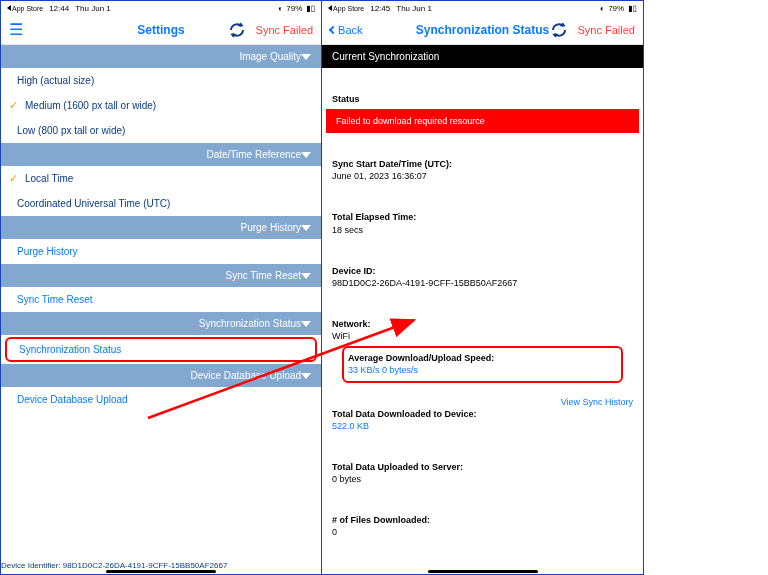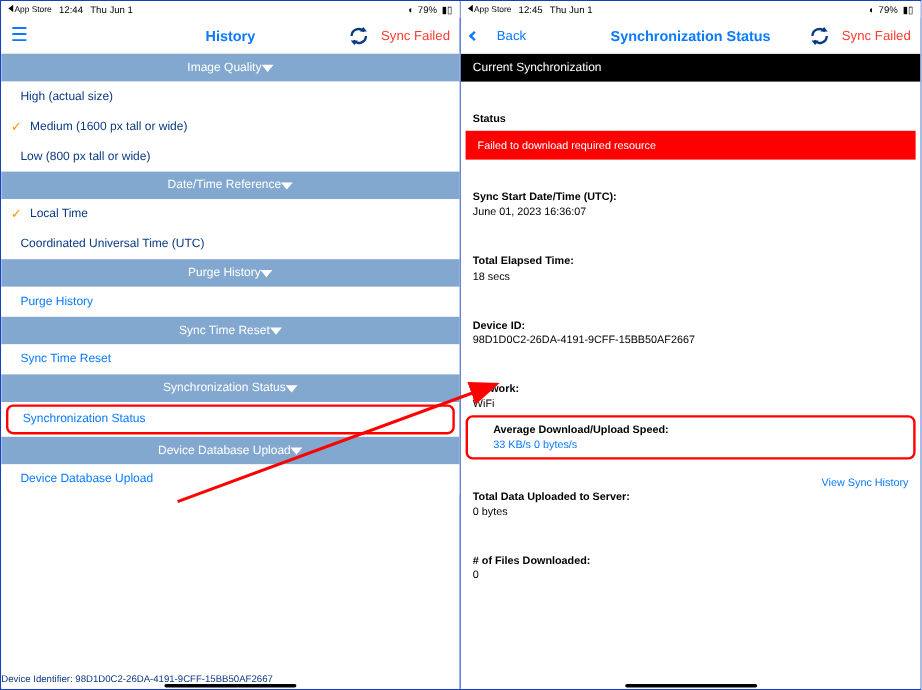--- a/index.html
+++ b/index.html
@@ -1,38 +1,38 @@
 <!DOCTYPE html>
 <html><head>
 <meta charset="utf-8">
 <style>
   * { box-sizing: border-box; margin: 0; padding: 0; }
   html, body { width: 768px; height: 575px; font-family: -apple-system, "Helvetica Neue", Arial, sans-serif; background: #fff; overflow: hidden; }
-  .frame { display: flex; width: 768px; height: 575px; border: 1px solid #1640c0; }
+  .frame { display: flex; width: 644px; height: 575px; border: 1px solid #1640c0; }
   .pane { width: 383px; height: 573px; position: relative; background: #fff; border-right: 1px solid #1640c0; display: flex; flex-direction: column; }
   .pane:last-child { border-right: none; }
 
   .statusbar { height: 14px; background: #fff; display: flex; align-items: center; font-size: 8px; color: #000; padding: 0 6px; justify-content: space-between; }
   .sb-left { display: flex; align-items: center; gap: 6px; }
   .sb-right { display: flex; align-items: center; gap: 4px; }
   .sb-app { font-size: 7px; }
   .tri { display:inline-block; width:0;height:0;border-top:3px solid transparent;border-bottom:3px solid transparent;border-right:4px solid #000; margin-right:1px;}
 
   .navbar { height: 30px; display: flex; align-items: center; justify-content: space-between; padding: 0 8px; border-bottom: 1px solid #e5e5e5; position: relative; }
   .nav-title { position: absolute; left: 50%; transform: translateX(-50%); font-weight: 600; font-size: 12px; color: #0a7aff; }
-  .nav-left { display: flex; align-items: center; gap: 14px; color: #0a7aff; font-size: 11px; }
+  .nav-left { display: flex; align-items: center; gap: 0; color: #0a7aff; font-size: 11px; }
   .nav-right { display: flex; align-items: center; gap: 10px; }
   .sync-failed { color: #ff3b30; font-size: 11px; }
   .hamburger { color: #0a7aff; font-size: 16px; line-height: 1; }
   .back-chevron { display:inline-block; width:6px; height:6px; border-left:2px solid #0a7aff; border-bottom:2px solid #0a7aff; transform: rotate(45deg); margin-right: 2px; }
   .sync-icon svg { display:block; }
 
   .content { flex: 1; overflow: hidden; position: relative; }
 
-  .section-header { background: #83a8d0; color: #fff; font-size: 10px; padding: 6px 10px; display: flex; justify-content: center; align-items: center; }
+  .section-header { background: #83a8d0; color: #fff; font-size: 10px; padding: 6px 10px; display: flex; justify-content: flex-end; align-items: center; }
   .chev-down { width:0;height:0;border-left:5px solid transparent;border-right:5px solid transparent;border-top:6px solid #fff; }
   .row { background: #fff; font-size: 10px; padding: 7px 16px; color: #0a3a82; border-bottom: 0; }
   .row.blue-link { color: #0a7aff; }
   .row.with-check { position: relative; padding-left: 24px; }
   .check { position: absolute; left: 8px; top: 6px; color: #ff9500; font-size: 11px; }
 
   .device-id-footer { position: absolute; bottom: 4px; left: 0; right: 0; text-align: left; color: #0a3a82; font-size: 8px; }
   .home-indicator { position: absolute; bottom: 1px; left: 50%; transform: translateX(-50%); width: 110px; height: 3px; background: #000; border-radius: 2px; }
 
   .highlight-box { border: 2px solid #ff0000; border-radius: 6px; }
@@ -62,21 +62,21 @@
       </div>
       <div class="sb-right">
         <span>◖</span>
         <span>79%</span>
         <span>▮▯</span>
       </div>
     </div>
 
     <div class="navbar">
       <span class="hamburger">☰</span>
-      <span class="nav-title">History</span>
+      <span class="nav-title">Settings</span>
       <div class="nav-right">
         <span class="sync-icon">
           <svg width="18" height="18" viewBox="0 0 24 24">
               <path fill="none" stroke="#0a3a82" stroke-width="2.6" d="M4 12a8 8 0 0 1 14-5M20 12a8 8 0 0 1-14 5"></path>
               <path fill="#0a3a82" d="M17 2l4 5h-8zM7 22l-4-5h8z"></path>
             </svg>
         </span>
         <span class="sync-failed">Sync Failed</span>
       </div>
     </div>
@@ -175,25 +175,29 @@
       </div>
       <div class="field-block">
         <div class="field-label">Device ID:</div>
         <div class="field-value">98D1D0C2-26DA-4191-9CFF-15BB50AF2667</div>
       </div>
       <div class="field-block">
         <div class="field-label">Network:</div>
         <div class="field-value">WiFi</div>
       </div>
 
-      <div class="field-block highlight-box" style="margin:0 4px; padding:4px 21px;">
+      <div class="field-block highlight-box" style="margin:0 20px; padding:4px 4px;">
         <div class="field-label">Average Download/Upload Speed:</div>
         <div class="field-value link">33 KB/s  0 bytes/s</div>
       </div>
 
+      <div class="field-block">
+        <div class="field-label">Total Data Downloaded to Device:</div>
+        <div class="field-value link">522.0 KB</div>
+      </div>
       <div class="field-block">
         <div class="field-label">Total Data Uploaded to Server:</div>
         <div class="field-value">0 bytes</div>
       </div>
       <div class="field-block">
         <div class="field-label"># of Files Downloaded:</div>
         <div class="field-value">0</div>
       </div>
 
       <div class="view-history">View Sync History</div>

